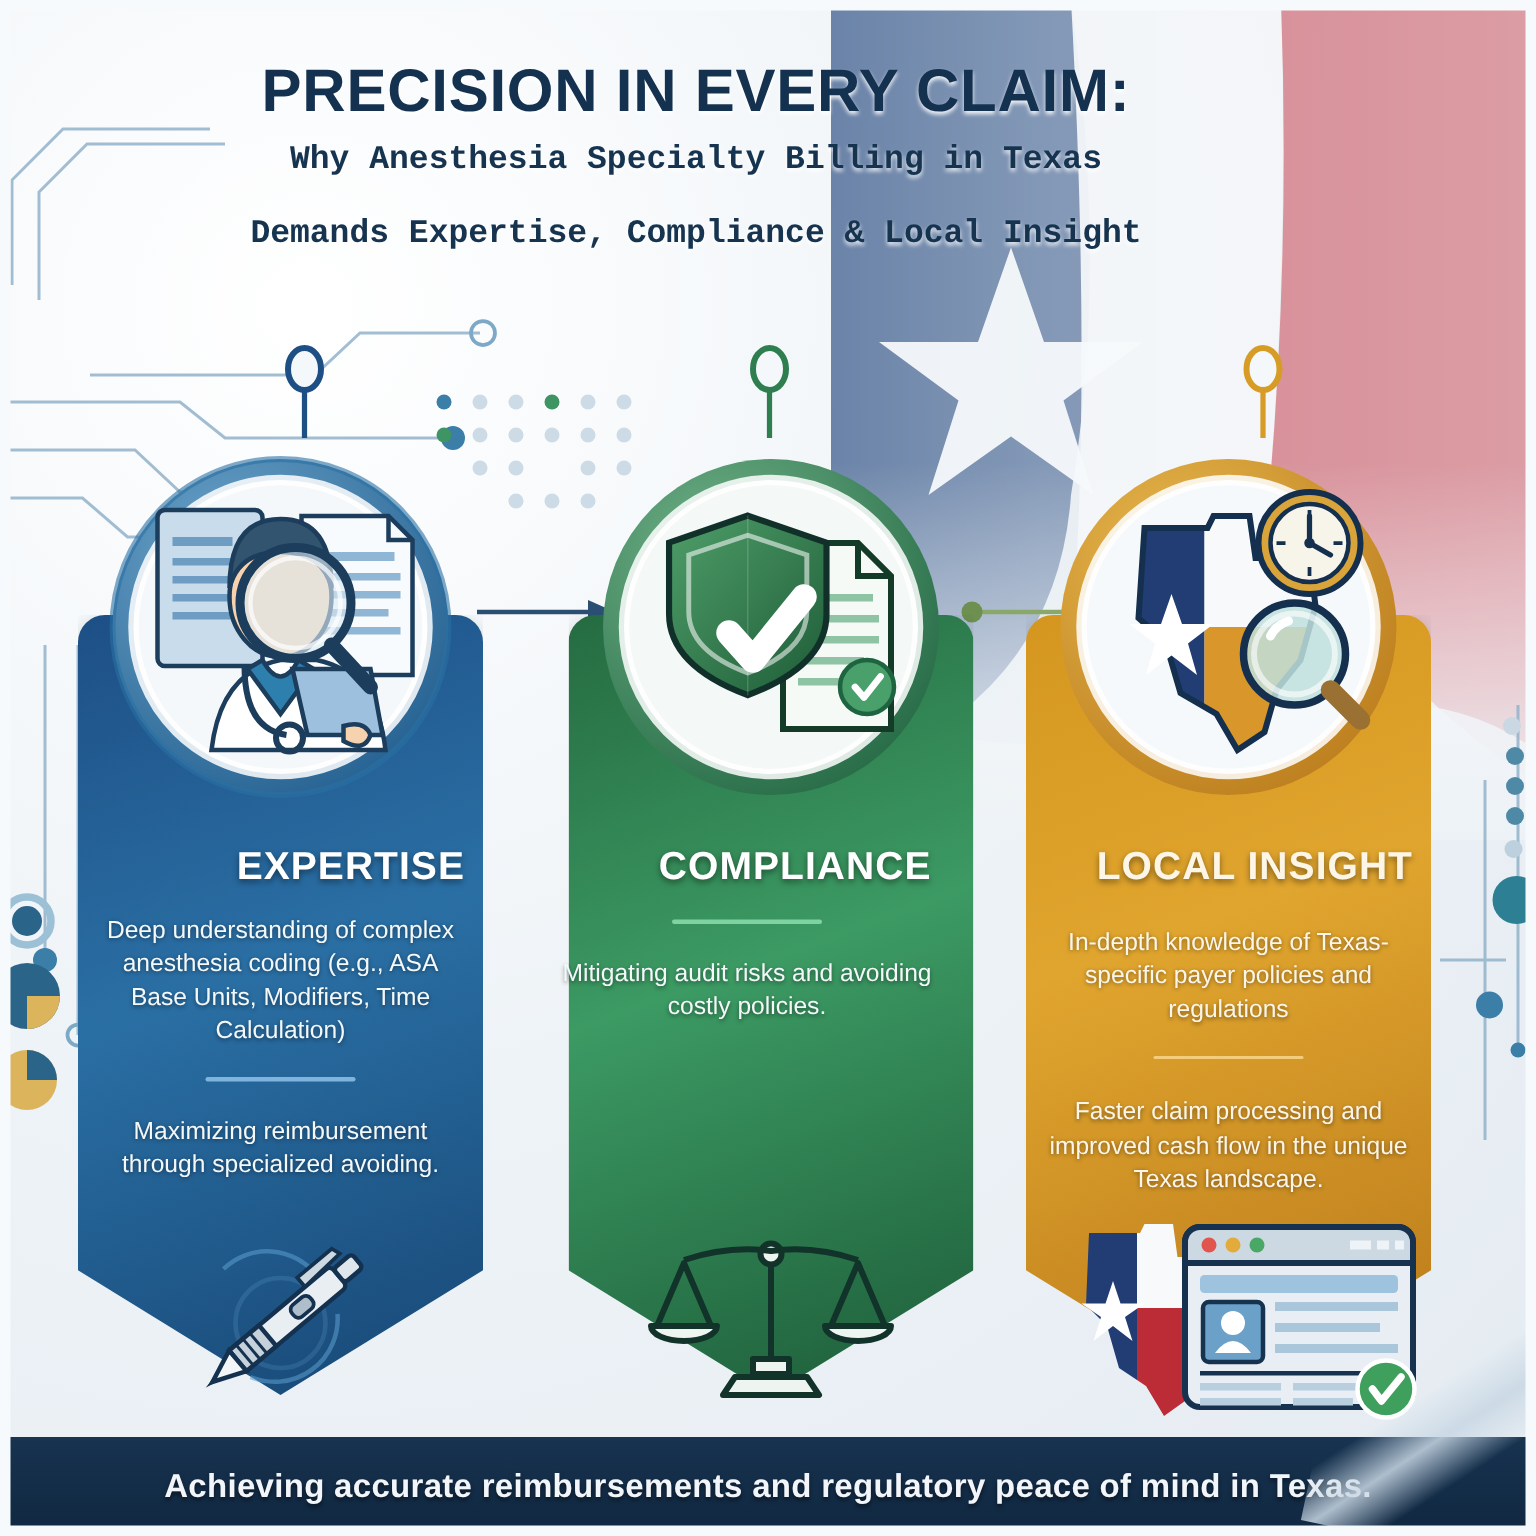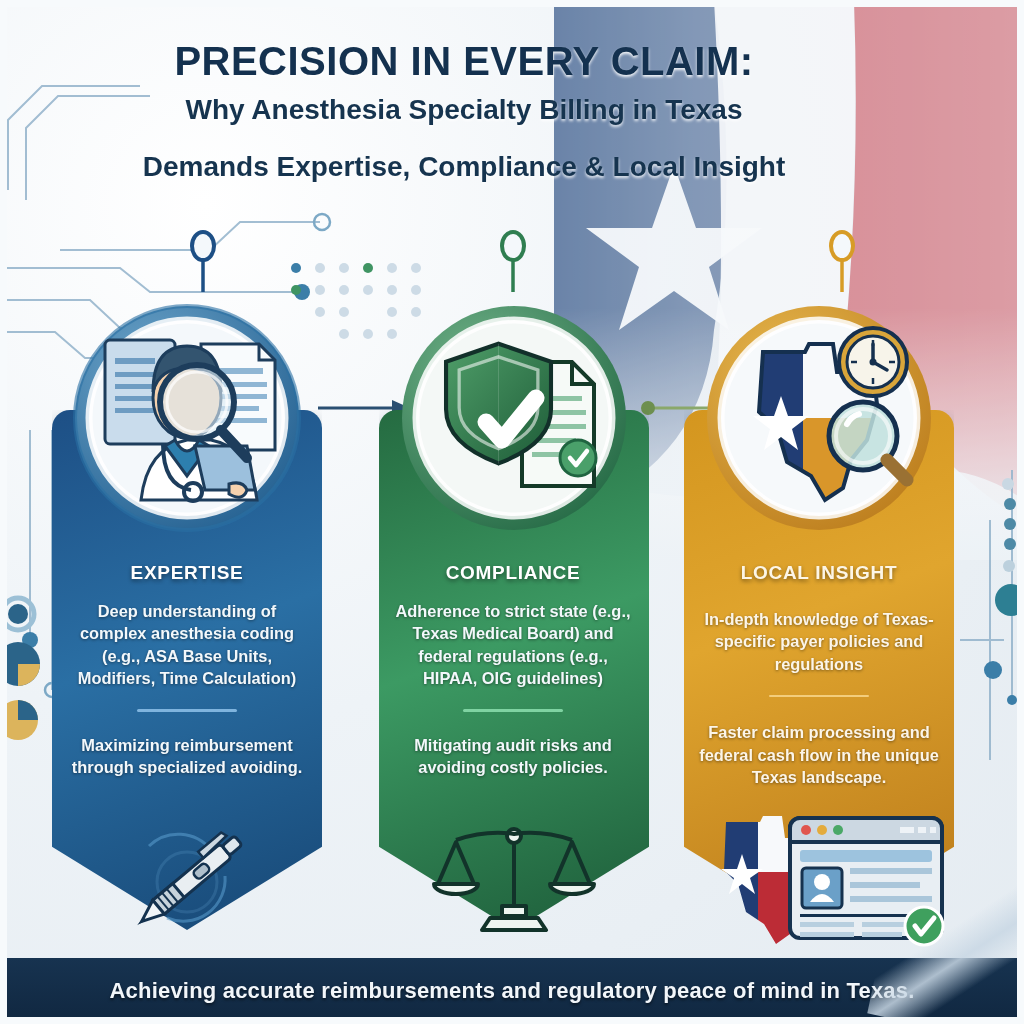--- a/index.html
+++ b/index.html
@@ -28,23 +28,24 @@
   .title-wrap{
     position:absolute; top:38px; left:0; width:916px;
     text-align:center; z-index:6;padding-left:12px;
   }
   .title-main{
     font-size:40px; font-weight:bold; letter-spacing:.5px;
     color:#14314f; text-shadow:0 2px 3px rgba(255,255,255,.9);
     line-height:1.15;
   }
   .title-sub{
-    font-size:28px; font-weight:bold; color:#16344f;
+    font-size:22px; font-weight:bold; color:#16344f;
     line-height:1.32; margin-top:8px;
     text-shadow:0 2px 3px rgba(255,255,255,.85);
+    font-family:Liberation Mono, monospace;
   }
 
   
   .rail{ position:absolute; left:0; top:222px; width:1024px; height:70px; z-index:4; }
 
   
   .cols{ position:absolute; left:0; top:300px; width:1024px; height:660px; z-index:5; }
   .col{ position:absolute; top:0; width:318px; height:660px; }
   .col.c1{ left:28px; }
   .col.c2{ left:355px; }
@@ -58,27 +59,28 @@
   }
   .c1 .banner{ background:linear-gradient(160deg,#1d4f85 0%,#2a6fa4 45%,#174775 100%); }
   .c2 .banner{ background:linear-gradient(160deg,#256b41 0%,#3c9a63 45%,#1d5c39 100%); }
   .c3 .banner{ background:linear-gradient(160deg,#d4961f 0%,#e0a52e 40%,#b9791a 100%); }
 
   .banner-inner{
     position:absolute; left:0; top:0; width:100%; height:100%;
     padding:152px 12px 0 12px; text-align:center;
   }
   .cap{
-    font-size:19px; font-weight:bold; letter-spacing:.7px;
+    font-size:26px; font-weight:bold; letter-spacing:.7px;
     text-shadow:0 2px 4px rgba(0,0,0,.45);
+    text-align:right;
   }
   .c1 .cap,.c2 .cap{ color:#ffffff; }
   .c3 .cap{ color:#fdf6e6; }
   .body-a,.body-b{
-    font-size:16.4px; font-weight:bold; line-height:1.36;
+    font-size:16.4px; font-weight:normal; line-height:1.36;
     text-shadow:0 1px 3px rgba(0,0,0,.45);
   }
   .c1 .body-a,.c1 .body-b,.c2 .body-a,.c2 .body-b{ color:#f3f8fb; }
   .c3 .body-a,.c3 .body-b{ color:#fcf5e8;margin-top:24px; }
   .body-a{ margin-top:16px; }
   .body-b{ margin-top:22px; }
   .sep{ width:100px; height:2.5px; margin:20px auto 0 auto; border-radius:2px; }
   .c1 .sep{ background:#7fb4de; }
   .c2 .sep{ background:#7fd3a2; }
   .c3 .sep{ background:#f3cd7c; }
@@ -335,23 +337,22 @@
           <polygon points="34,59 24,61 34,63" fill="#14324f"></polygon>
           <rect x="140" y="55" width="16" height="12" rx="3" fill="#dfe7ed" stroke="#14324f" stroke-width="3"></rect>
           <rect x="100" y="56" width="16" height="10" rx="4" fill="#aebecb" stroke="#14324f" stroke-width="2.5"></rect>
           <path d="M118 44 L148 44 L150 50 L118 52 Z" fill="#cdd8e1" stroke="#14324f" stroke-width="2.5"></path>
         </g>
       </svg>
     </div>
 
     <div class="col c2">
       <div class="banner"></div>
-      <div class="banner-inner" style="left:23px;top:110px;width:270px;height:520px">
+      <div class="banner-inner" style="left:8px;top:110px;width:270px;height:520px">
         <div class="cap">COMPLIANCE</div>
-        <div class="body-a">Adherence to strict state (e.g., Texas Medical Board) and federal regulations (e.g., HIPAA, OIG guidelines)</div>
         <div class="sep"></div>
         <div class="body-b">Mitigating audit risks and avoiding costly policies.</div>
       </div>
 
       <svg class="circle-wrap" viewBox="0 0 236 236">
         <defs>
           <radialGradient id="c2ring" cx="0.35" cy="0.3" r="0.85">
             <stop offset="0" stop-color="#74b68c"></stop>
               <stop offset="1" stop-color="#1f6440"></stop>
           </radialGradient>
@@ -396,21 +397,21 @@
         </g>
       </svg>
     </div>
 
     <div class="col c3">
       <div class="banner"></div>
       <div class="banner-inner" style="left:24px;top:110px;width:270px;height:520px">
         <div class="cap">LOCAL INSIGHT</div>
         <div class="body-a">In-depth knowledge of Texas-specific payer policies and regulations</div>
         <div class="sep"></div>
-        <div class="body-b">Faster claim processing and federal cash flow in the unique Texas landscape.</div>
+        <div class="body-b">Faster claim processing and improved cash flow in the unique Texas landscape.</div>
       </div>
 
       <svg class="circle-wrap" viewBox="0 0 236 236">
         <defs>
           <radialGradient id="c3ring" cx="0.35" cy="0.3" r="0.85">
             <stop offset="0" stop-color="#e8b94f"></stop>
               <stop offset="1" stop-color="#b9791a"></stop>
           </radialGradient>
           <clipPath id="txClip">
             <path d="M62 52 H104 L108 44 H132 L136 72 L172 72 L176 104 L166 140 L150 160 L142 188 L124 200 L110 176 L86 162 L76 128 L58 112 Z"></path>

